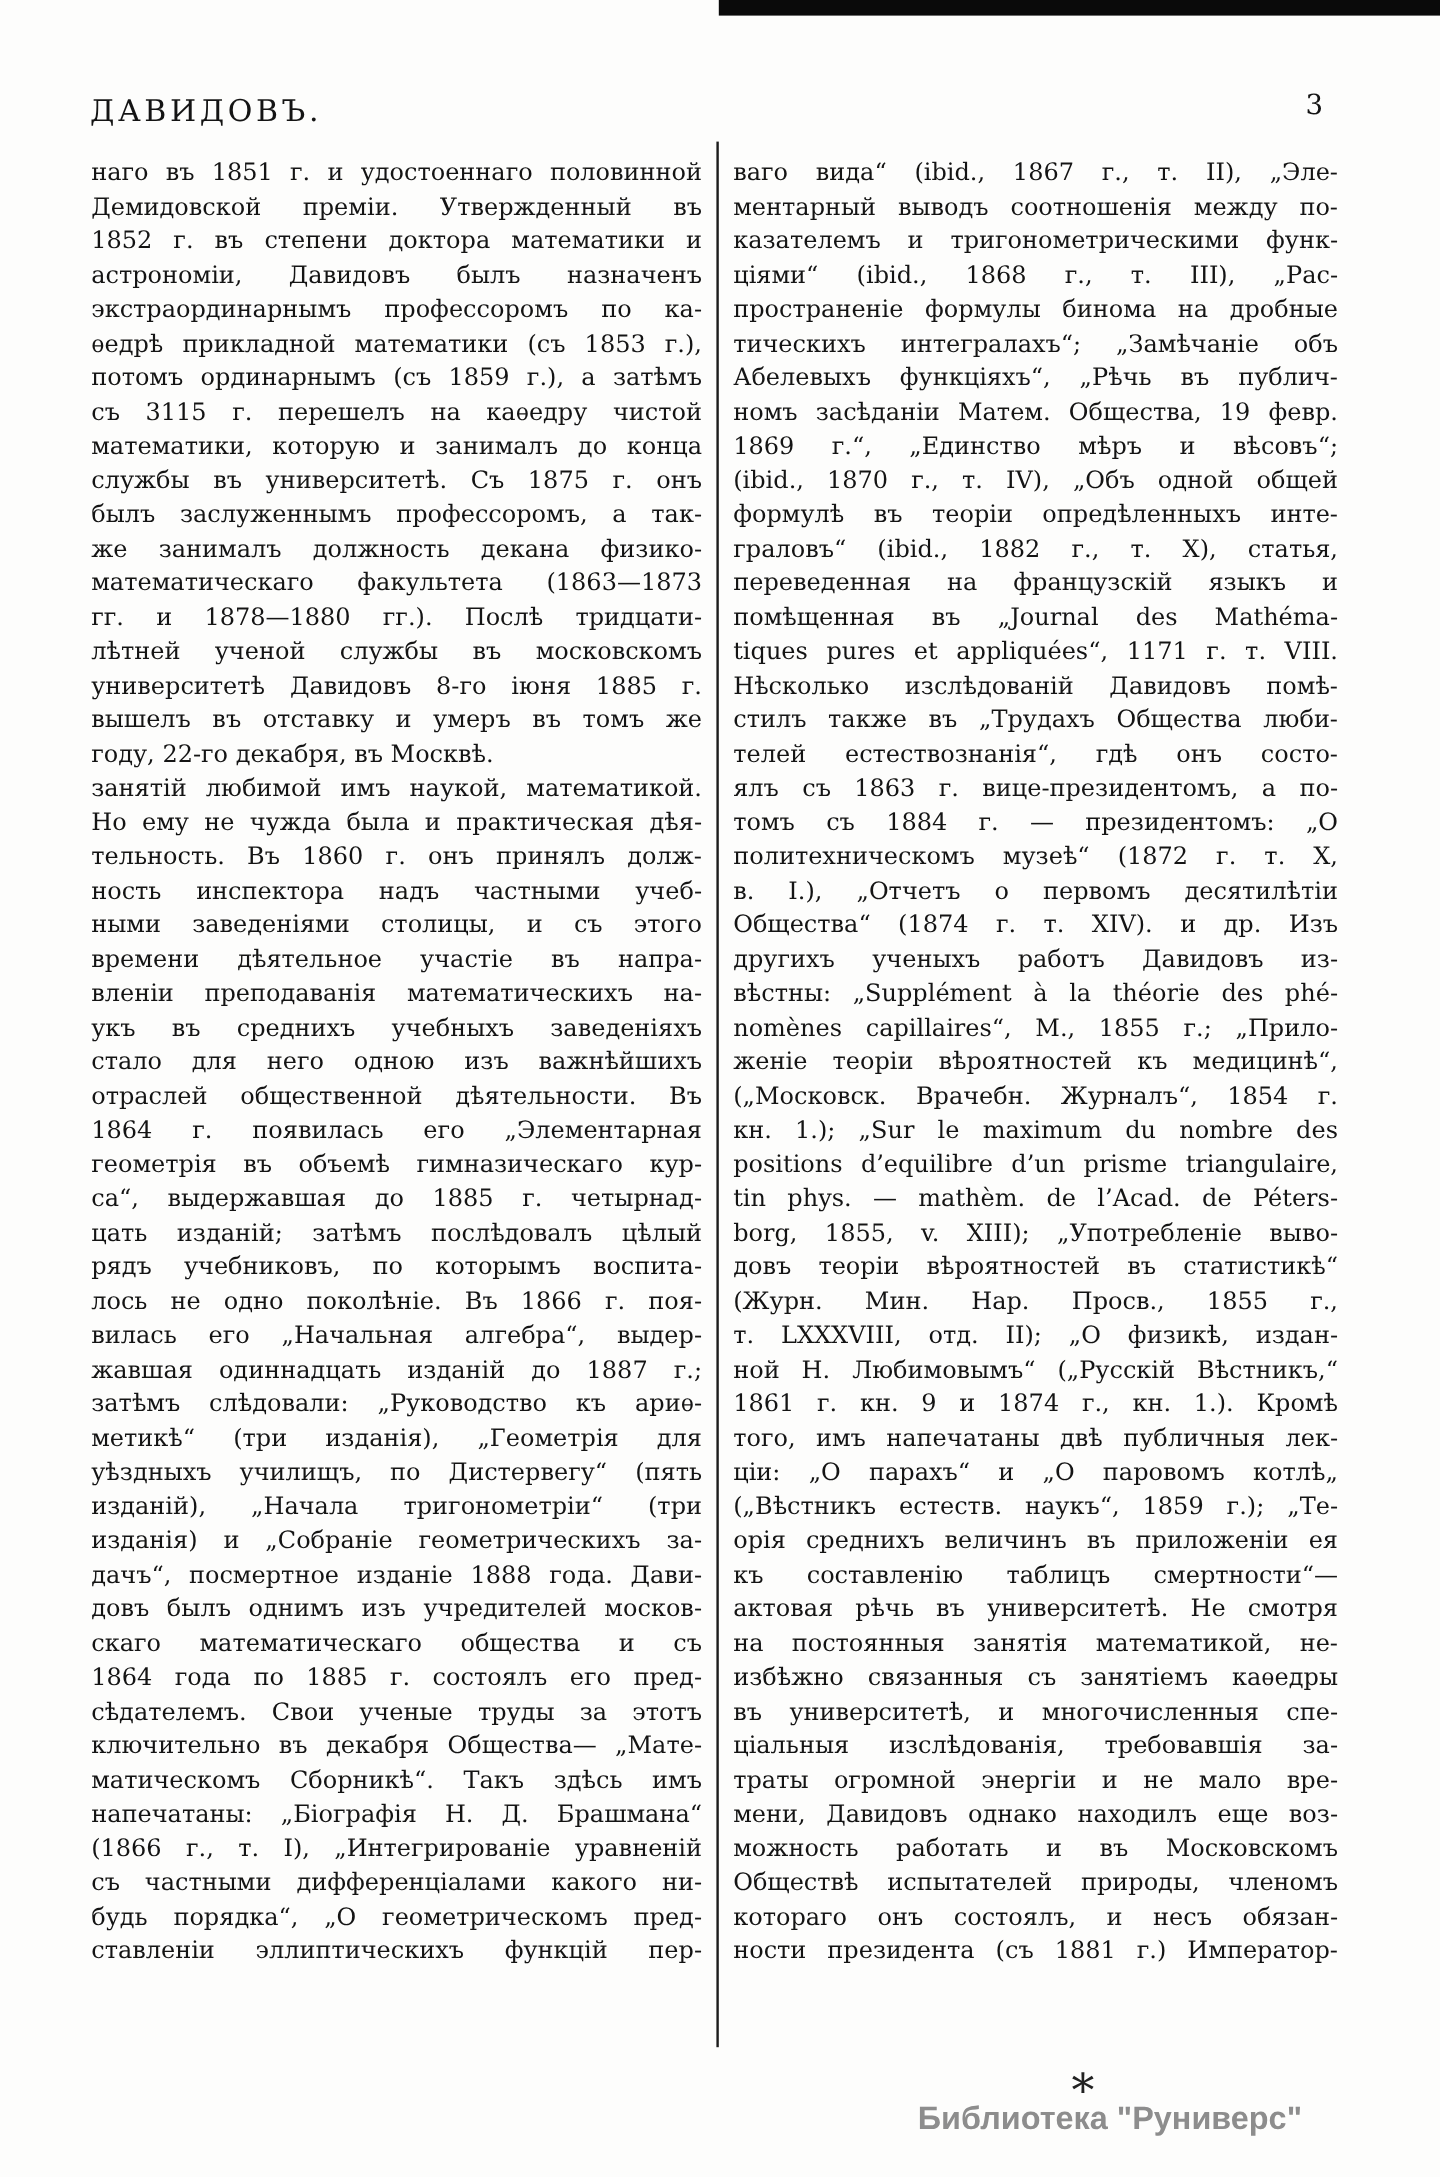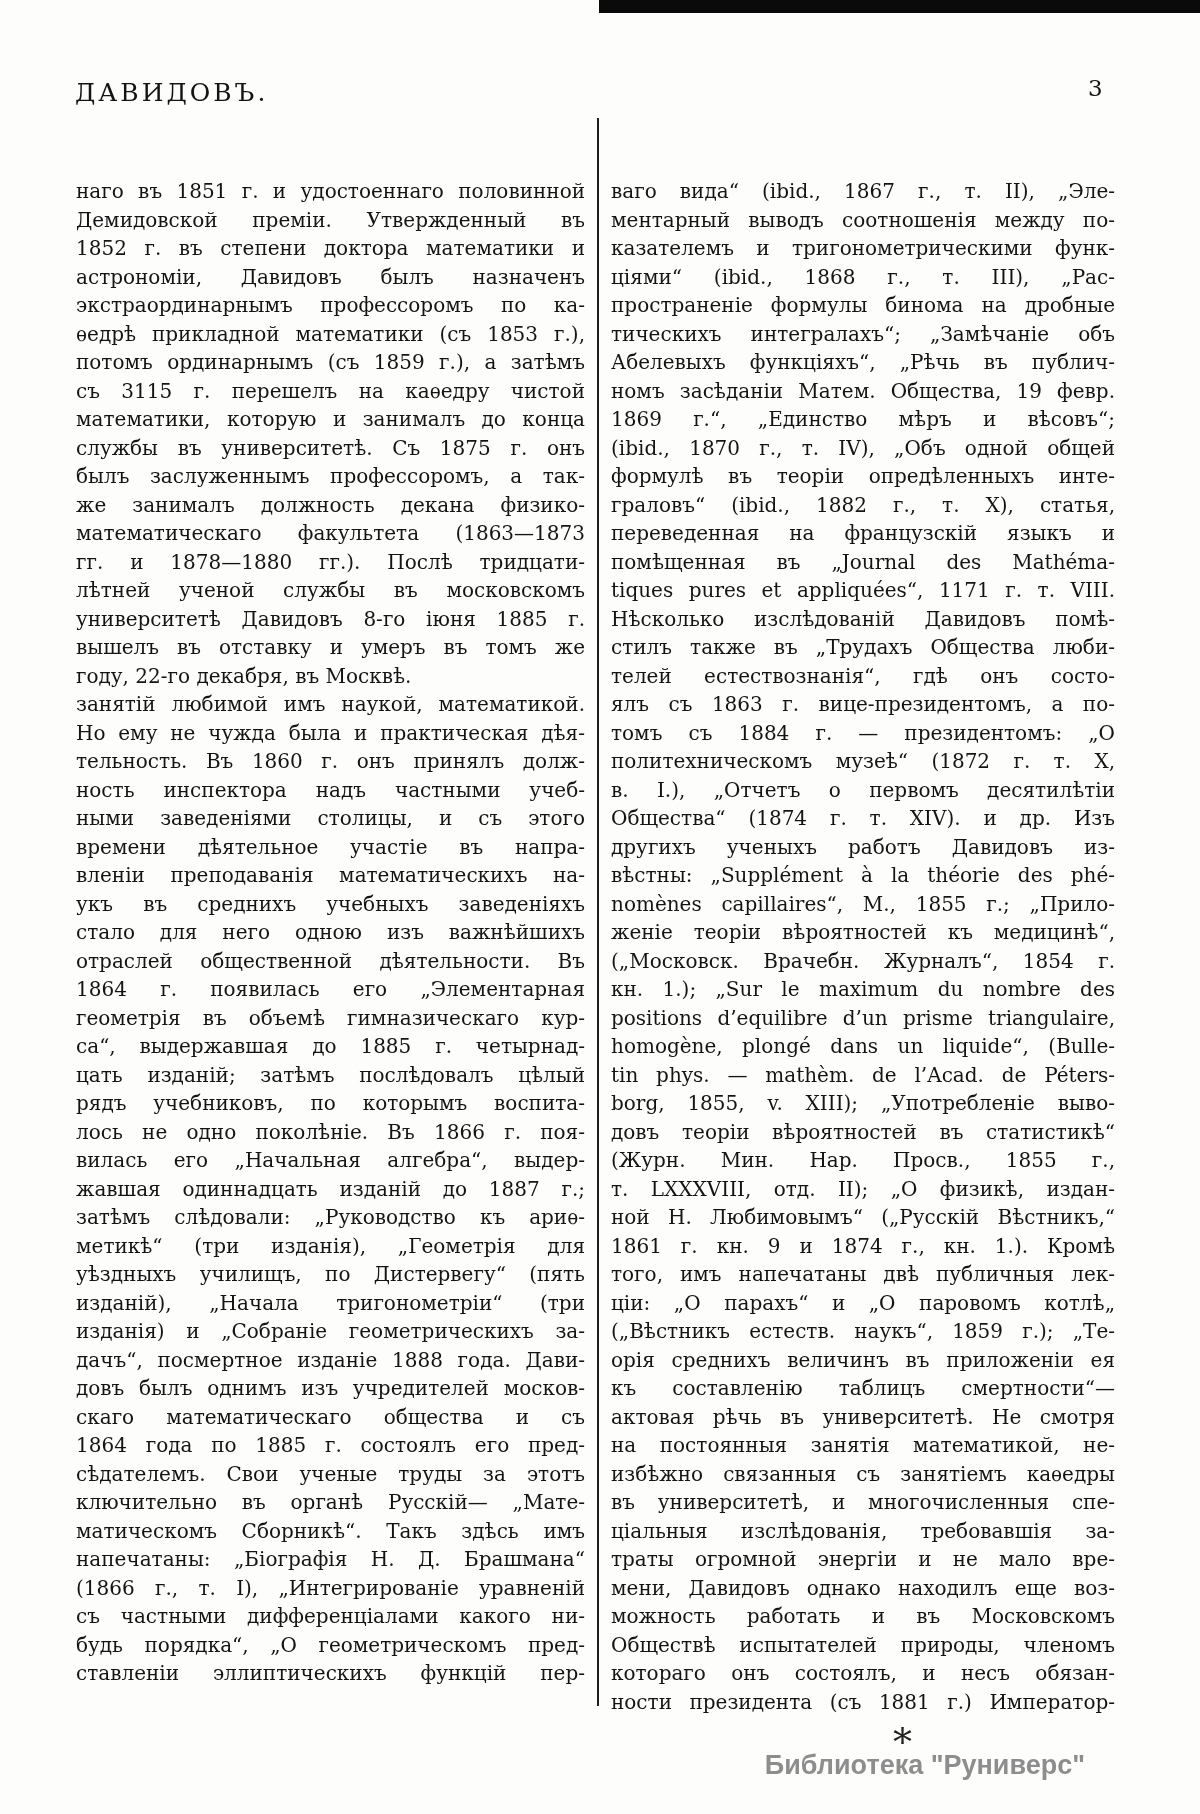--- a/index.html
+++ b/index.html
@@ -22,21 +22,20 @@
     font-weight:normal;
   }
   .page-number{
     position:absolute;top:75px;left:1088px;
     font-size:23px;
   }
   .column{
     position:absolute;top:129px;
     font-size:20px;line-height:28.5px;
     text-align:justify;
-    margin-top:48px;
   }
   .col-left{left:76px;width:509px;}
   .col-right{left:611px;width:504px;}
   .column-divider{
     position:absolute;left:597px;top:118px;width:2px;height:1588px;
     background:#1c1c1c;
   }
   .tl{
     width:100%;
     text-align:justify;
@@ -112,21 +111,21 @@
       <div class="tl">затѣмъ слѣдовали: „Руководство къ ариѳ-</div>
       <div class="tl">метикѣ“ (три изданія), „Геометрія для</div>
       <div class="tl">уѣздныхъ училищъ, по Дистервегу“ (пять</div>
       <div class="tl">изданій), „Начала тригонометріи“ (три</div>
       <div class="tl">изданія) и „Собраніе геометрическихъ за-</div>
       <div class="tl">дачъ“, посмертное изданіе 1888 года. Дави-</div>
       <div class="tl">довъ былъ однимъ изъ учредителей москов-</div>
       <div class="tl">скаго математическаго общества и съ</div>
       <div class="tl">1864 года по 1885 г. состоялъ его пред-</div>
       <div class="tl">сѣдателемъ. Свои ученые труды за этотъ</div>
-      <div class="tl">ключительно въ органѣ Русскій— „Мате-</div>
+      <div class="tl">ключительно въ декабря Общества— „Мате-</div>
       <div class="tl">матическомъ Сборникѣ“. Такъ здѣсь имъ</div>
       <div class="tl">напечатаны: „Біографія Н. Д. Брашмана“</div>
       <div class="tl">(1866 г., т. I), „Интегрированіе уравненій</div>
       <div class="tl">съ частными дифференціалами какого ни-</div>
       <div class="tl">будь порядка“, „О геометрическомъ пред-</div>
       <div class="tl">ставленіи эллиптическихъ функцій пер-</div>
     </div>
   <div class="column col-right" id="col-right">
       <div class="tl">ваго вида“ (ibid., 1867 г., т. II), „Эле-</div>
       <div class="tl">ментарный выводъ соотношенія между по-</div>
@@ -151,21 +150,20 @@
       <div class="tl">политехническомъ музеѣ“ (1872 г. т. X,</div>
       <div class="tl">в. I.), „Отчетъ о первомъ десятилѣтіи</div>
       <div class="tl">Общества“ (1874 г. т. XIV). и др. Изъ</div>
       <div class="tl">другихъ ученыхъ работъ Давидовъ из-</div>
       <div class="tl">вѣстны: „Supplément à la théorie des phé-</div>
       <div class="tl">nomènes capillaires“, М., 1855 г.; „Прило-</div>
       <div class="tl">женіе теоріи вѣроятностей къ медицинѣ“,</div>
       <div class="tl">(„Московск. Врачебн. Журналъ“, 1854 г.</div>
       <div class="tl">кн. 1.); „Sur le maximum du nombre des</div>
       <div class="tl">positions d’equilibre d’un prisme triangulaire,</div>
-      <div class="tl">homogène, plongé dans un liquide“, (Bulle-</div>
       <div class="tl">tin phys. — mathèm. de l’Acad. de Péters-</div>
       <div class="tl">borg, 1855, v. XIII); „Употребленіе выво-</div>
       <div class="tl">довъ теоріи вѣроятностей въ статистикѣ“</div>
       <div class="tl">(Журн. Мин. Нар. Просв., 1855 г.,</div>
       <div class="tl">т. LXXXVIII, отд. II); „О физикѣ, издан-</div>
       <div class="tl">ной Н. Любимовымъ“ („Русскій Вѣстникъ,“</div>
       <div class="tl">1861 г. кн. 9 и 1874 г., кн. 1.). Кромѣ</div>
       <div class="tl">того, имъ напечатаны двѣ публичныя лек-</div>
       <div class="tl">ціи: „О парахъ“ и „О паровомъ котлѣ„</div>
       <div class="tl">(„Вѣстникъ естеств. наукъ“, 1859 г.); „Те-</div>

